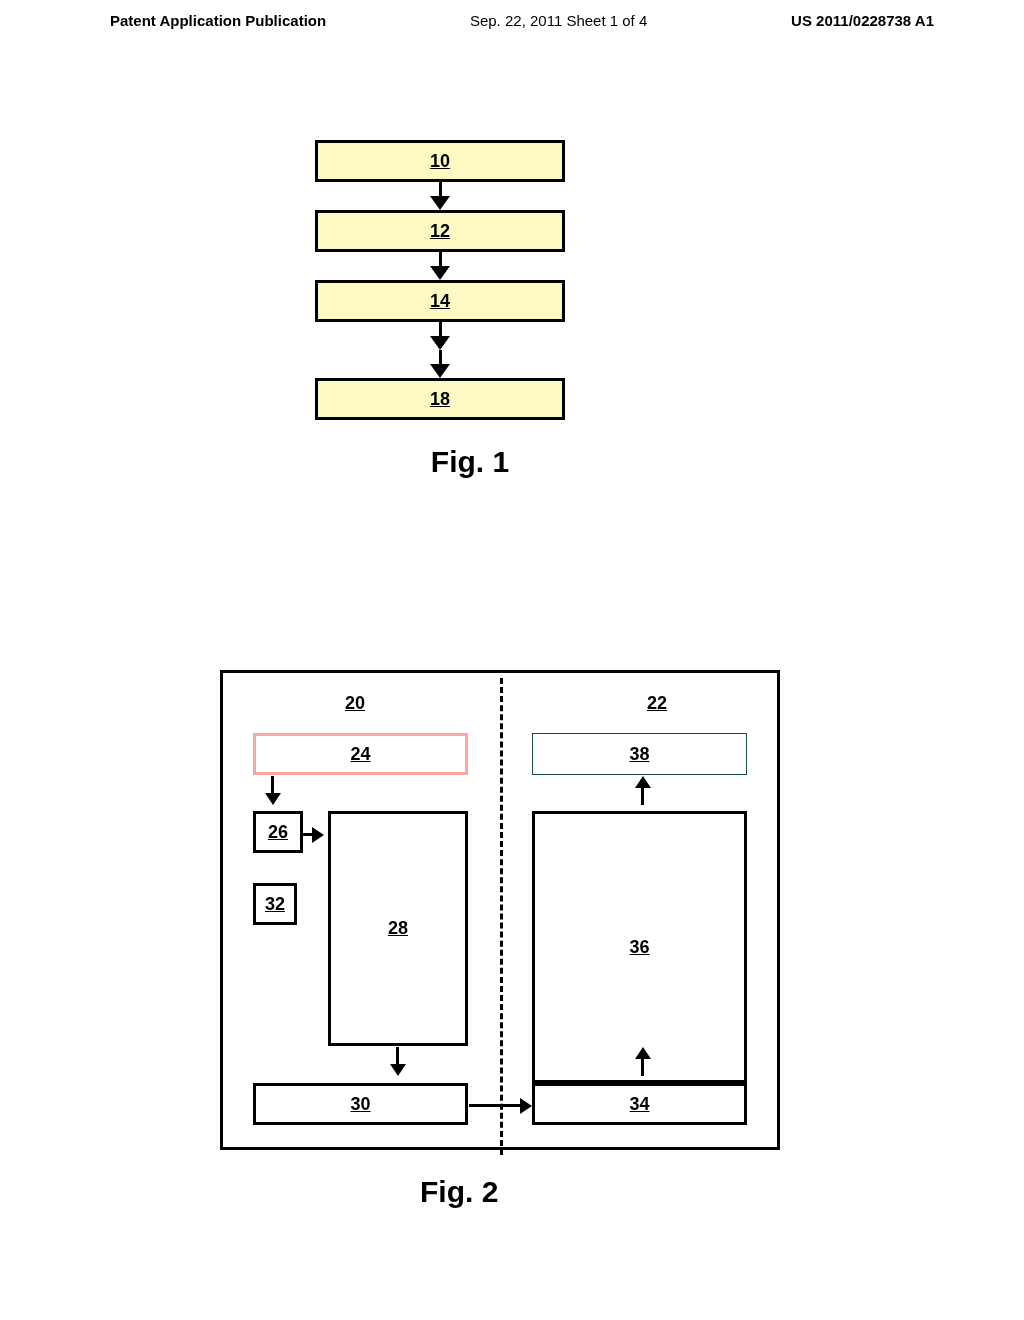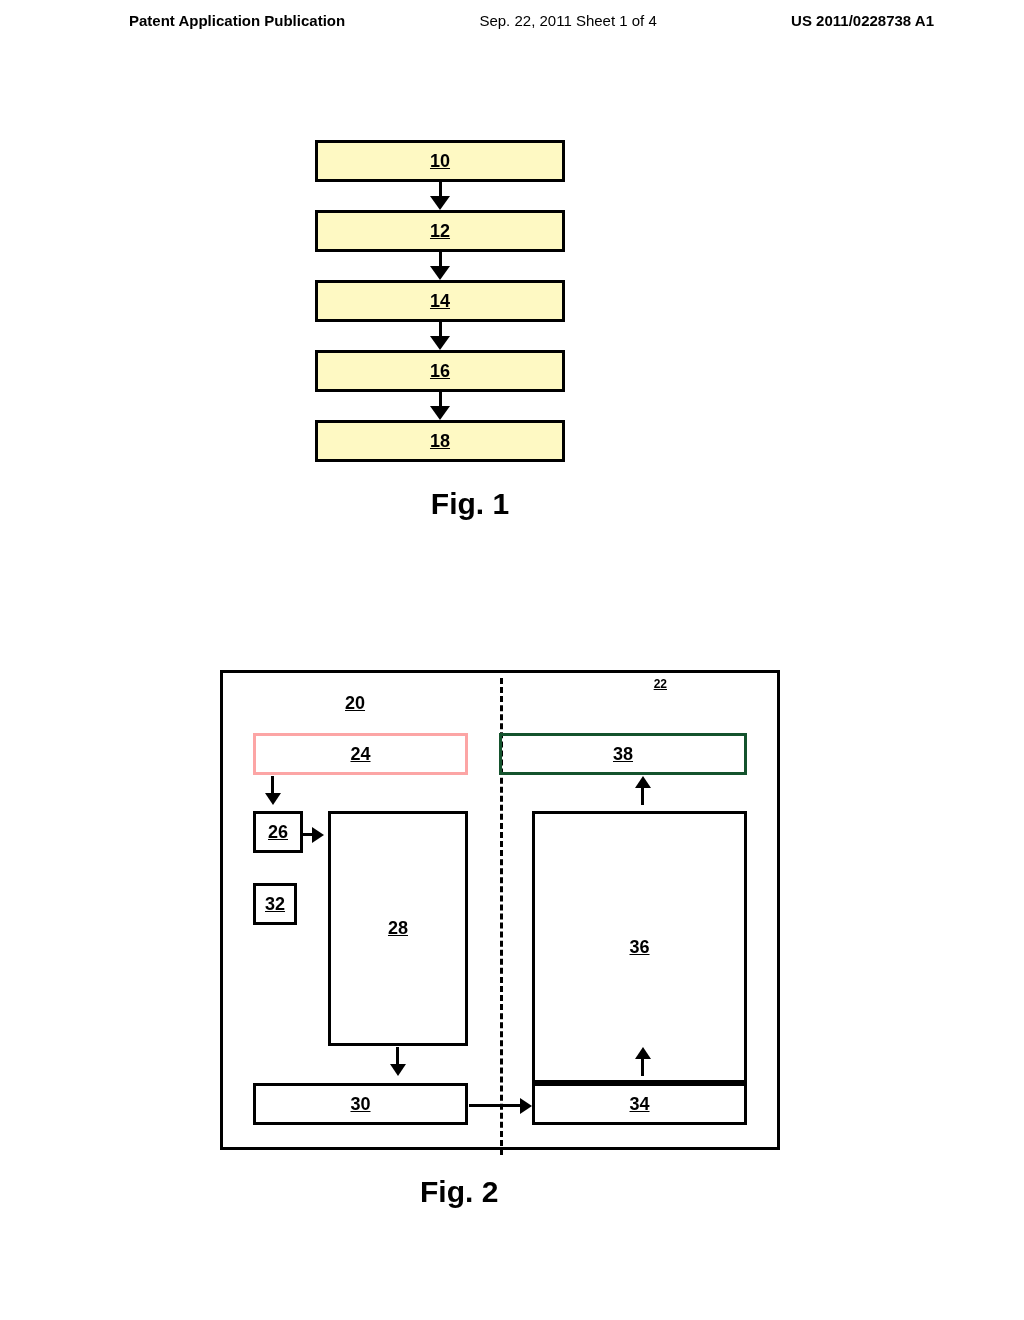--- a/index.html
+++ b/index.html
@@ -18,21 +18,20 @@
     
     .header {
       display: flex;
       justify-content: space-between;
       padding: 12px 90px 0 110px;
       font-size: 15px;
     }
     
     .header-left {
       font-weight: bold;
-      margin-left: 19px;
     }
     
     .header-center {
       font-weight: normal;
     }
     
     .header-right {
       font-weight: bold;
     }
     
@@ -101,23 +100,23 @@
       position: absolute;
       top: 20px;
       left: 122px;
       font-size: 18px;
       font-weight: bold;
       text-decoration: underline;
     }
     
     .fig2-label-top-right {
       position: absolute;
-      top: 4px;
+      top: 20px;
       right: 110px;
-      font-size: 12px;
+      font-size: 18px;
       font-weight: bold;
       text-decoration: underline;
     }
     
     .fig2-box-24 {
       position: absolute;
       top: 60px;
       left: 30px;
       width: 215px;
       height: 42px;
@@ -127,23 +126,23 @@
       justify-content: center;
       font-size: 18px;
       font-weight: bold;
       text-decoration: underline;
     }
     
     .fig2-box-38 {
       position: absolute;
       top: 60px;
       right: 30px;
-      width: 248px;
-      height: 42px;
-      border: 3px solid #14532d;
+      width: 215px;
+      height: 42px;
+      border: 1px solid #14532d;
       display: flex;
       align-items: center;
       justify-content: center;
       font-size: 18px;
       font-weight: bold;
       text-decoration: underline;
     }
     
     .fig2-box-26 {
       position: absolute;
@@ -318,21 +317,20 @@
 <div class="fig1-container">
   <div class="fig1-box">10</div>
   <div class="fig1-arrow-line"></div>
   <div class="fig1-arrow-head"></div>
   <div class="fig1-box">12</div>
   <div class="fig1-arrow-line"></div>
   <div class="fig1-arrow-head"></div>
   <div class="fig1-box">14</div>
   <div class="fig1-arrow-line"></div>
   <div class="fig1-arrow-head"></div>
-  <div class="fig1-box">16</div>
   <div class="fig1-arrow-line"></div>
   <div class="fig1-arrow-head"></div>
   <div class="fig1-box">18</div>
   <div class="fig1-label">Fig. 1</div>
 </div>
 
 <div class="fig2-container">
   <div class="fig2-divider"></div>
   <div class="fig2-label-top-left">20</div>
   <div class="fig2-label-top-right">22</div>

